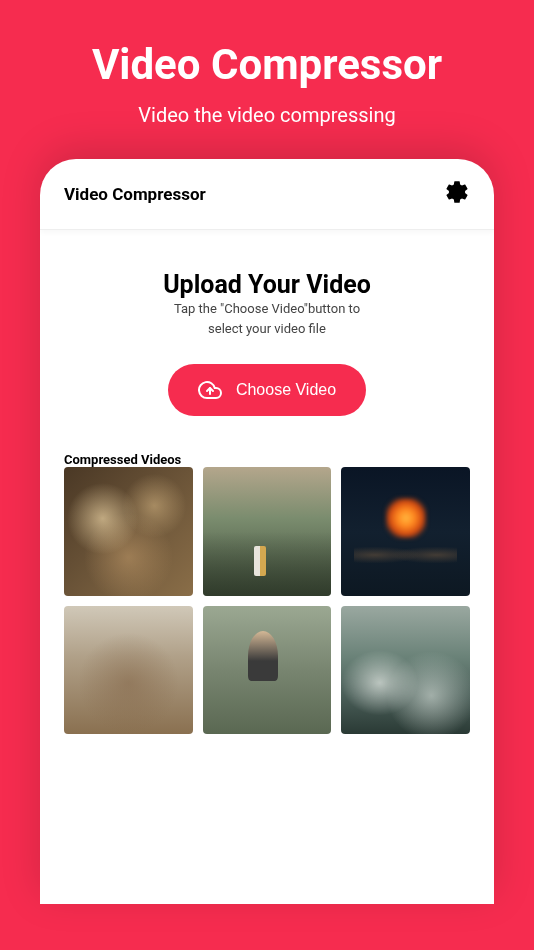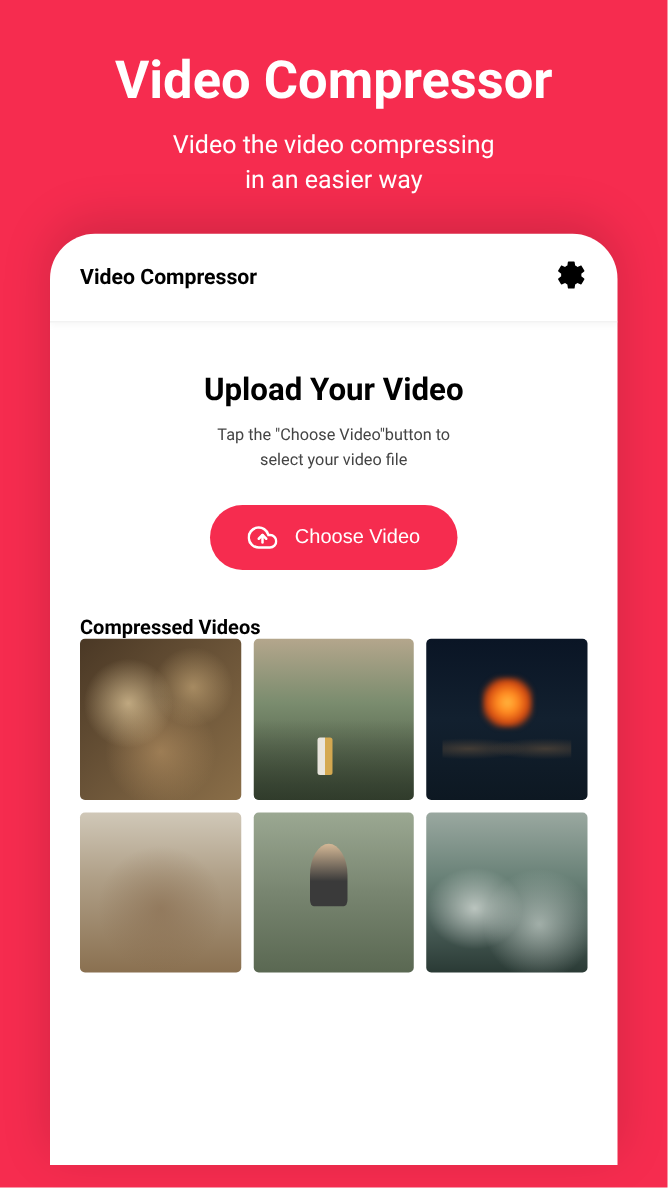--- a/index.html
+++ b/index.html
@@ -57,21 +57,20 @@
       height: 26px;
     }
     .upload-section {
       text-align: center;
       padding: 40px 24px 36px;
     }
     .upload-title {
       font-size: 25px;
       font-weight: 700;
       color: #000;
-      margin-bottom: 12px;
     }
     .upload-desc {
       font-size: 13px;
       color: #444;
       line-height: 1.5;
       margin-bottom: 26px;
     }
     .choose-btn {
       background: #f62c4f;
       color: white;
@@ -86,21 +85,21 @@
       cursor: pointer;
     }
     .cloud-icon {
       width: 24px;
       height: 24px;
     }
     .compressed-section {
       padding: 0 24px;
     }
     .section-title {
-      font-size: 16px;
+      font-size: 13px;
       font-weight: 700;
       color: #000;
     }
     .video-grid {
       display: grid;
       grid-template-columns: repeat(3, 1fr);
       gap: 10px;
     }
     .video-thumb {
       aspect-ratio: 1;
@@ -195,21 +194,20 @@
                   radial-gradient(ellipse at 70% 70%, rgba(220,228,222,0.6) 0%, transparent 35%);
     }
   </style>
 </head>
 <body>
 
 <div class="hero">
   <h1 class="hero-title">Video Compressor</h1>
   <div class="hero-subtitle">
     <span>Video the video compressing</span><br>
-    <span>in an easier way</span>
   </div>
 </div>
 
 <div class="phone-frame">
   <div class="app-header">
     <div class="app-title">Video Compressor</div>
     <div>
       <svg class="settings-icon" viewBox="0 0 24 24" fill="#000">
         <path d="M12,8A4,4 0 0,1 16,12A4,4 0 0,1 12,16A4,4 0 0,1 8,12A4,4 0 0,1 12,8M12,10A2,2 0 0,0 10,12A2,2 0 0,0 12,14A2,2 0 0,0 14,12A2,2 0 0,0 12,10M10,22C9.75,22 9.54,21.82 9.5,21.58L9.13,18.93C8.5,18.68 7.96,18.34 7.44,17.94L4.95,18.95C4.73,19.03 4.46,18.95 4.34,18.73L2.34,15.27C2.21,15.05 2.27,14.78 2.46,14.63L4.57,12.97L4.5,12L4.57,11L2.46,9.37C2.27,9.22 2.21,8.95 2.34,8.73L4.34,5.27C4.46,5.05 4.73,4.96 4.95,5.05L7.44,6.05C7.96,5.66 8.5,5.32 9.13,5.07L9.5,2.42C9.54,2.18 9.75,2 10,2H14C14.25,2 14.46,2.18 14.5,2.42L14.87,5.07C15.5,5.32 16.04,5.66 16.56,6.05L19.05,5.05C19.27,4.96 19.54,5.05 19.66,5.27L21.66,8.73C21.79,8.95 21.73,9.22 21.54,9.37L19.43,11L19.5,12L19.43,13L21.54,14.63C21.73,14.78 21.79,15.05 21.66,15.27L19.66,18.73C19.54,18.95 19.27,19.04 19.05,18.95L16.56,17.95C16.04,18.34 15.5,18.68 14.87,18.93L14.5,21.58C14.46,21.82 14.25,22 14,22H10Z"></path>
       </svg>

